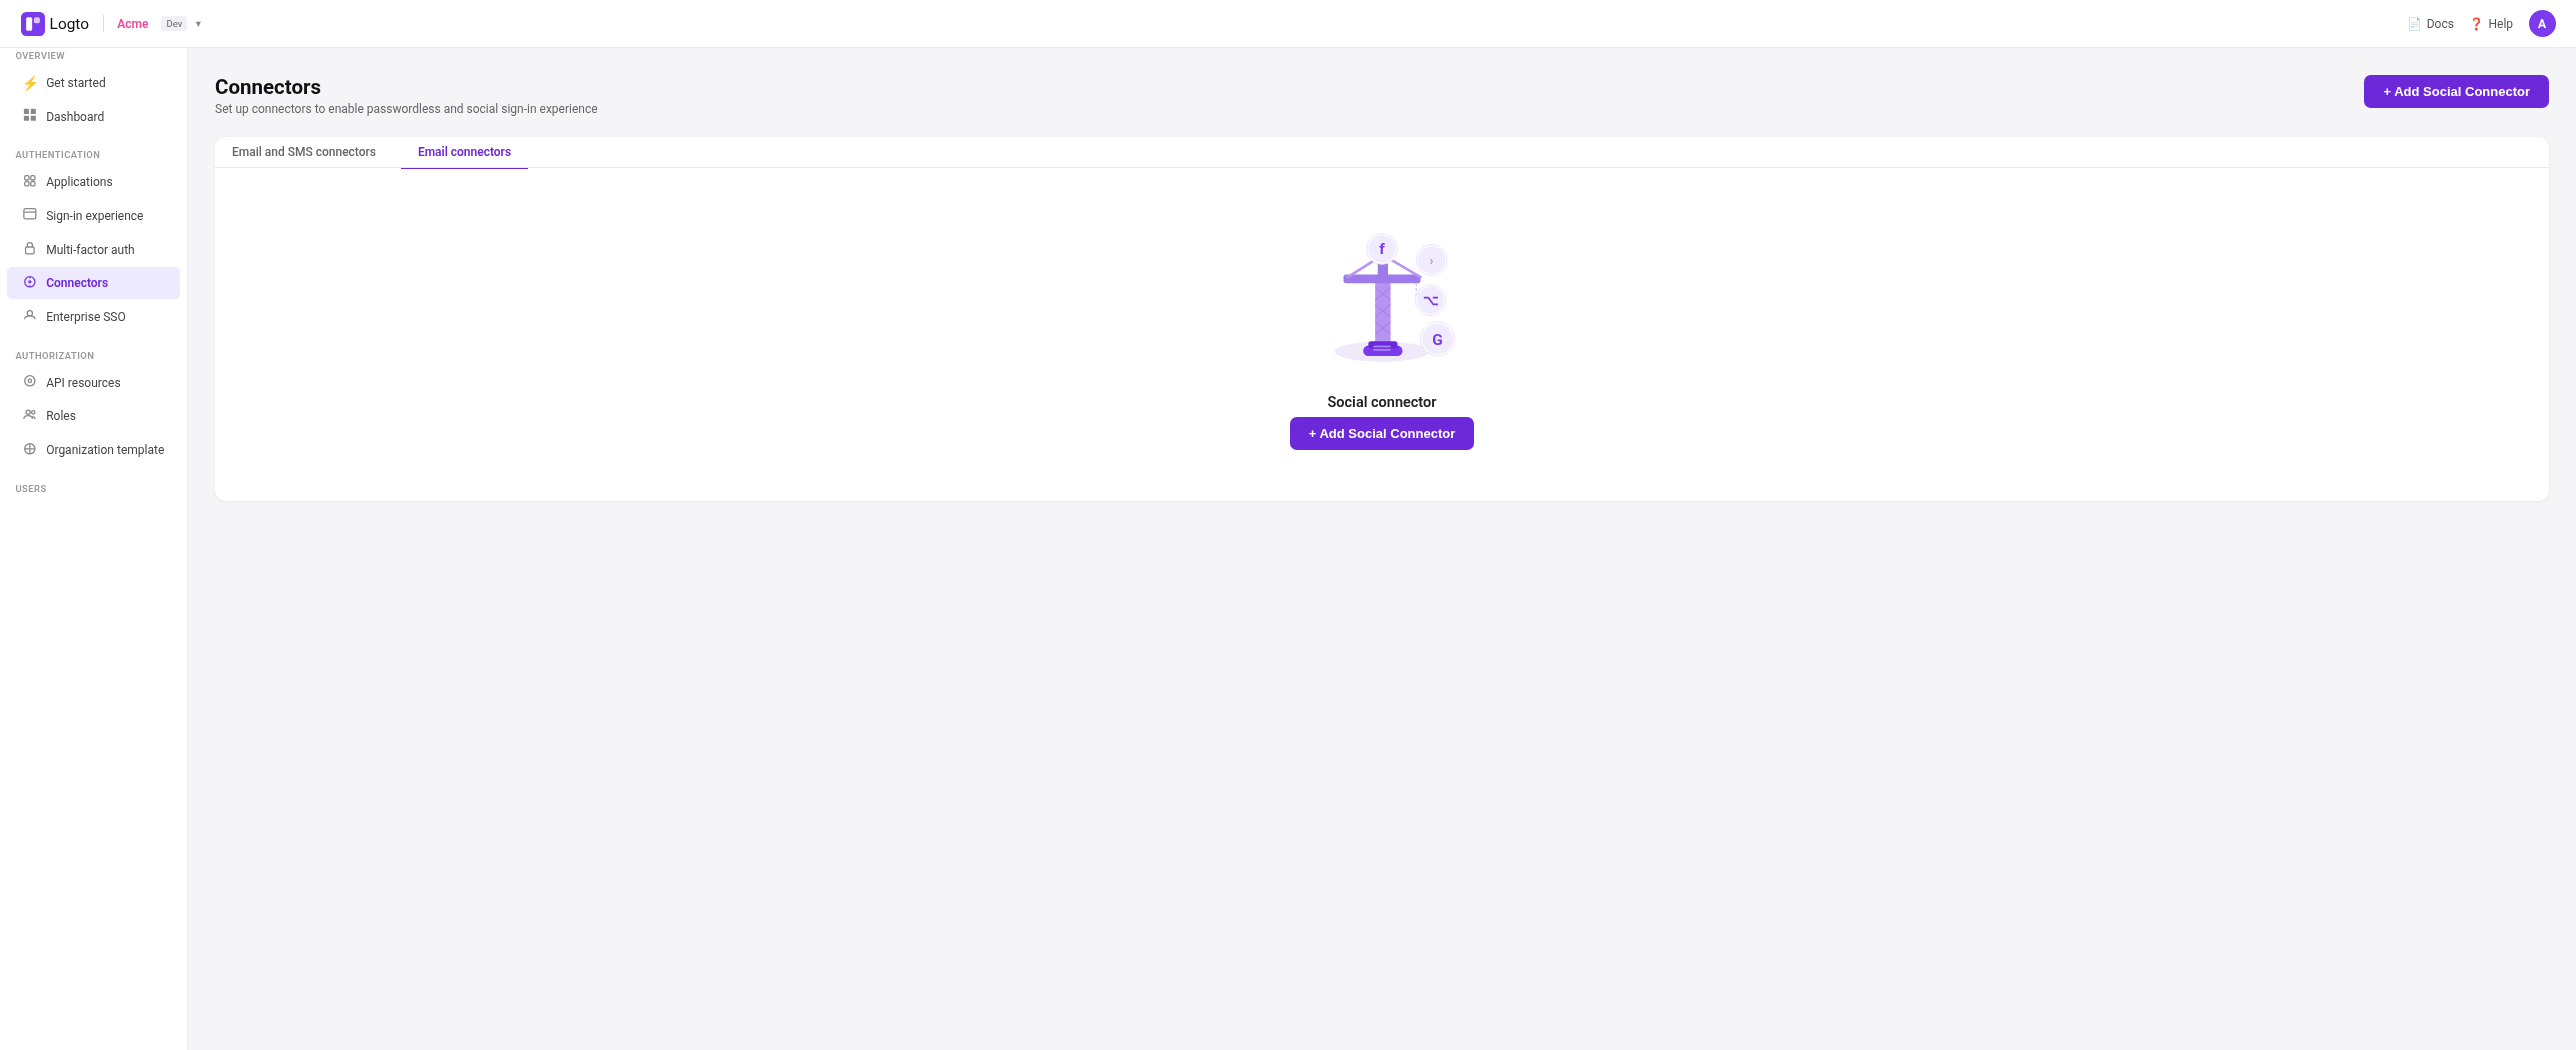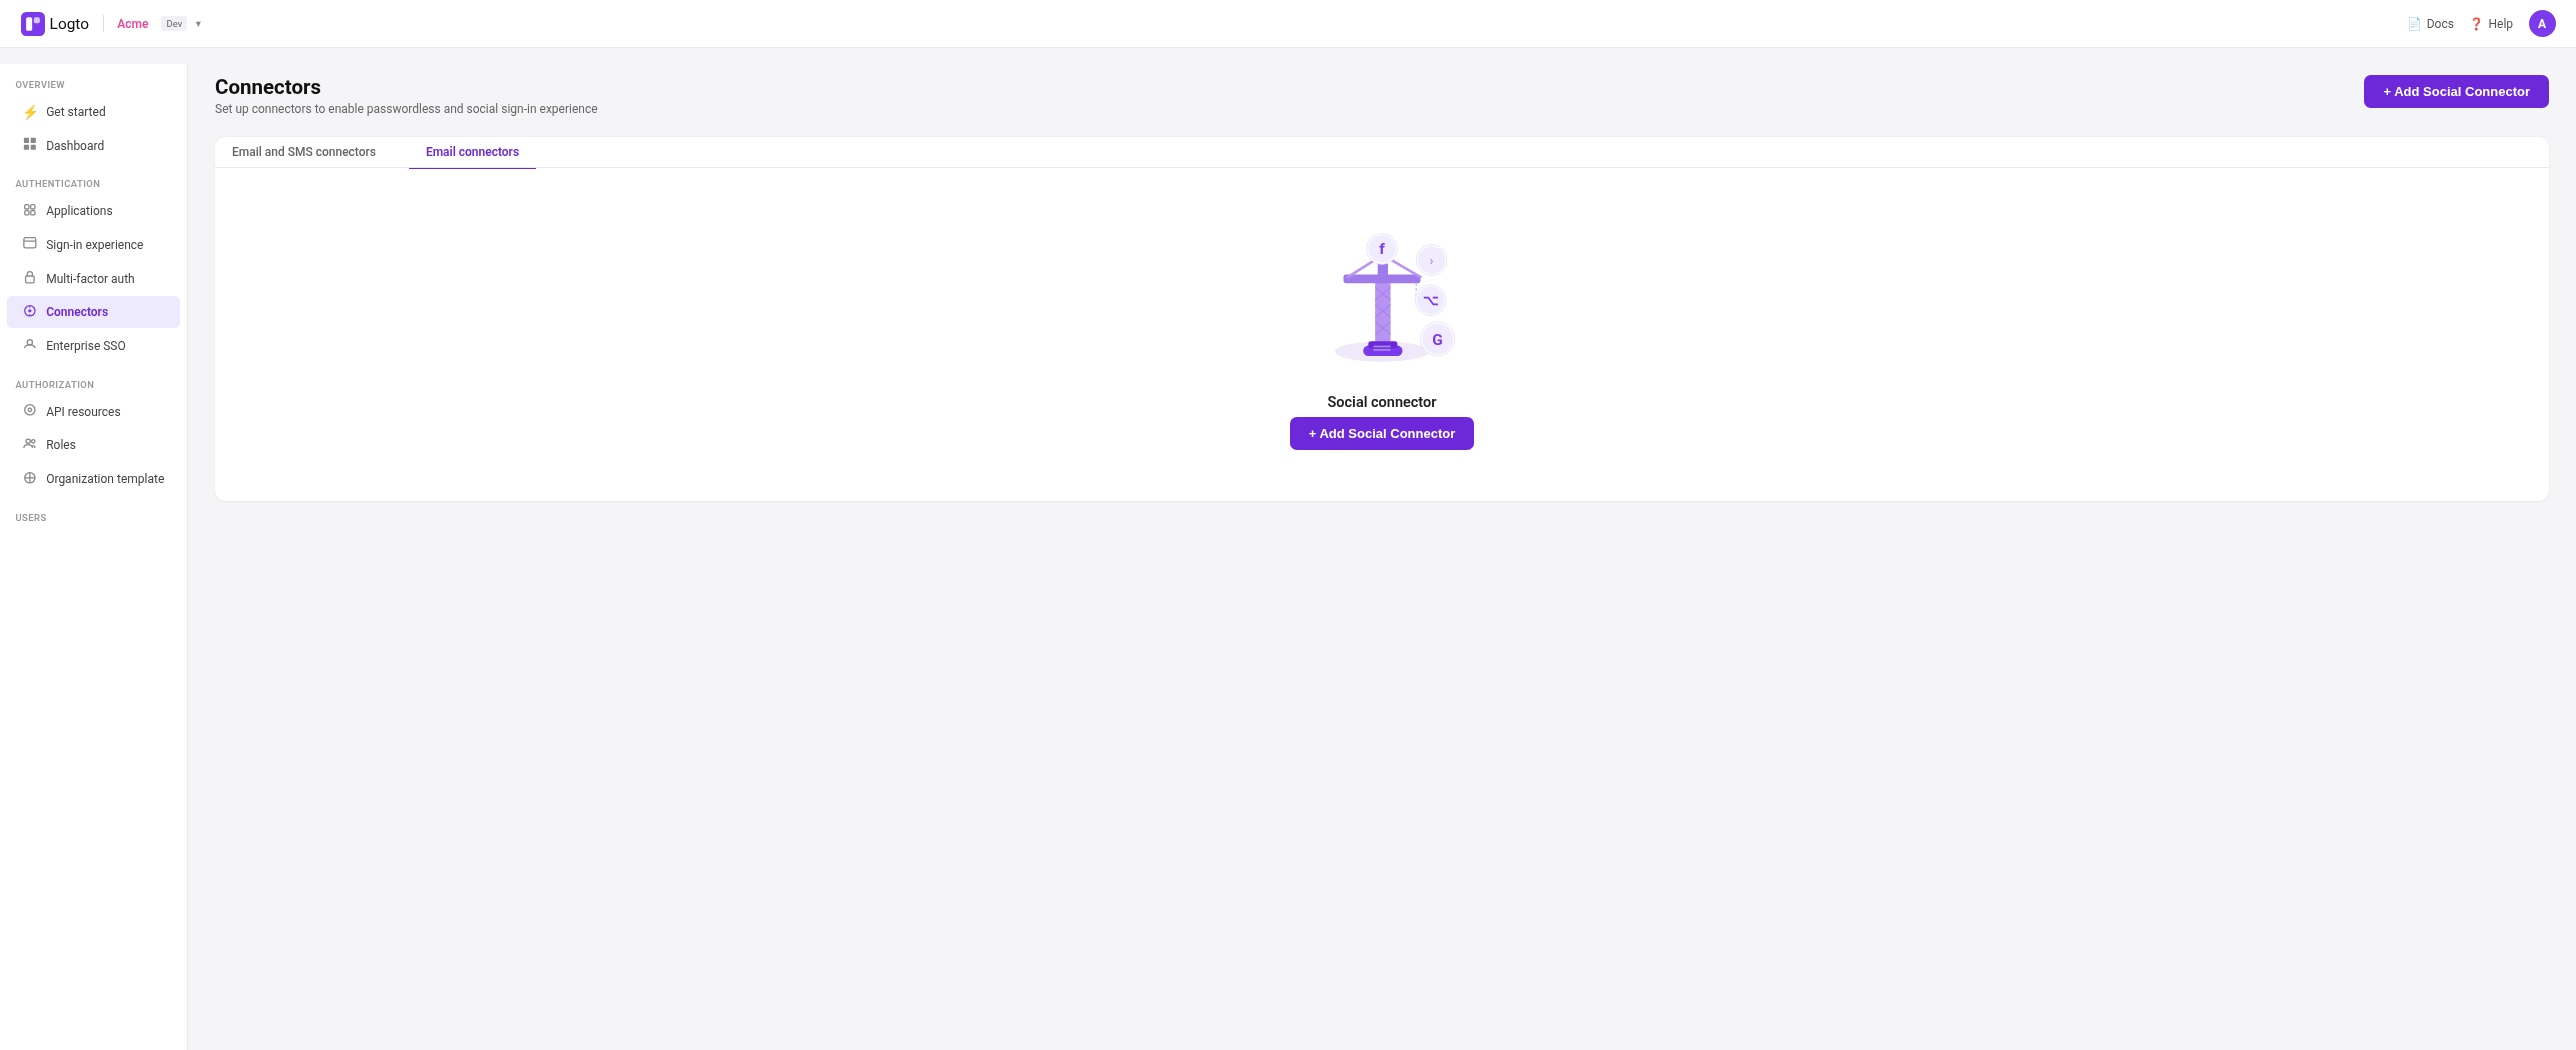--- a/index.html
+++ b/index.html
@@ -137,21 +137,21 @@
 
     
     .layout {
       display: flex;
       flex-direction: row;
       width: 100%;
       padding-top: 48px;
     }
     .sidebar {
       position: fixed;
-      top: 64px;
+      top: 35px;
       left: 0;
       bottom: 0;
       width: 188px;
       overflow-y: auto;
       background: #fff;
       border-right: 0.9px solid #e8e8ed;
     }
     .main-content {
       margin-left: 188px;
       flex: 1;
@@ -189,21 +189,21 @@
       cursor: pointer;
       display: flex;
       align-items: center;
       gap: 6.8px;
       white-space: nowrap;
     }
 
     
     .tabs {
       display: flex;
-      gap: 16px;
+      gap: 8px;
       border-bottom: 1.7px solid #e8e8ed;
       margin-bottom: 0;
     }
     .tab {
       padding: 8.6px 17px;
       font-size: 12px;
       cursor: pointer;
       color: #666;
       border-bottom: 1.7px solid transparent;
       margin-bottom: -1.7px;

